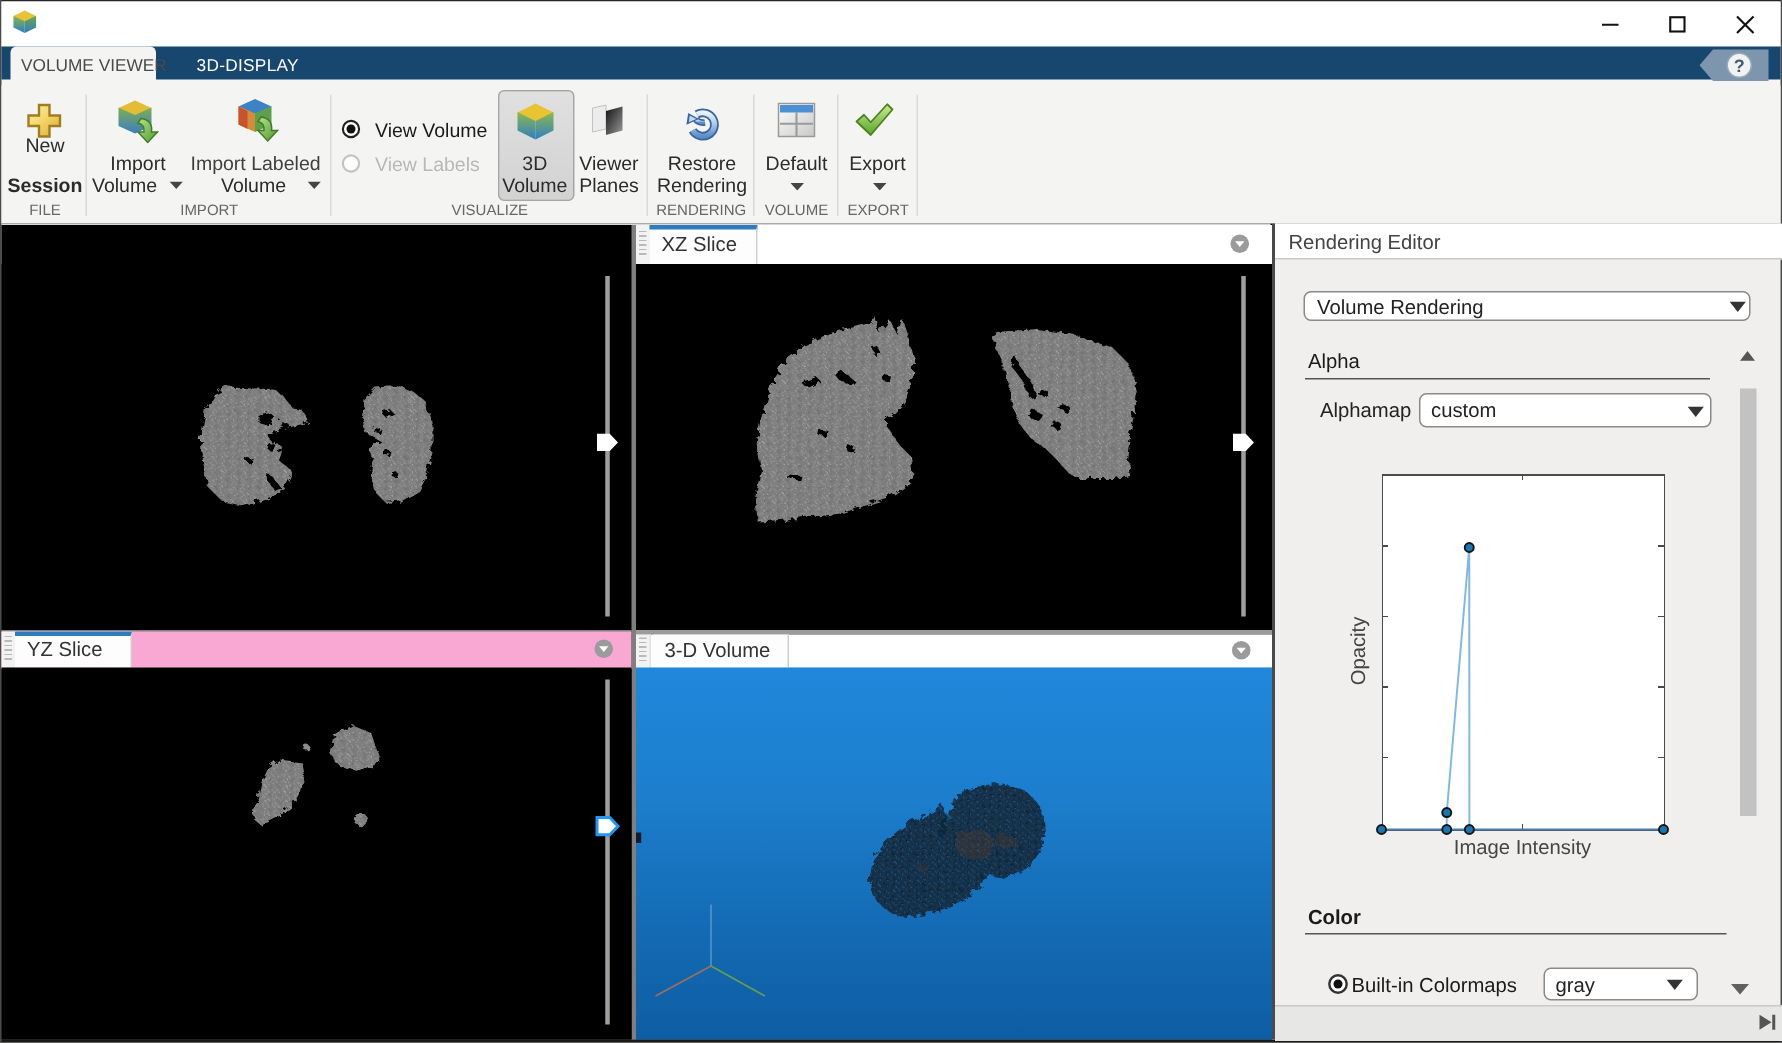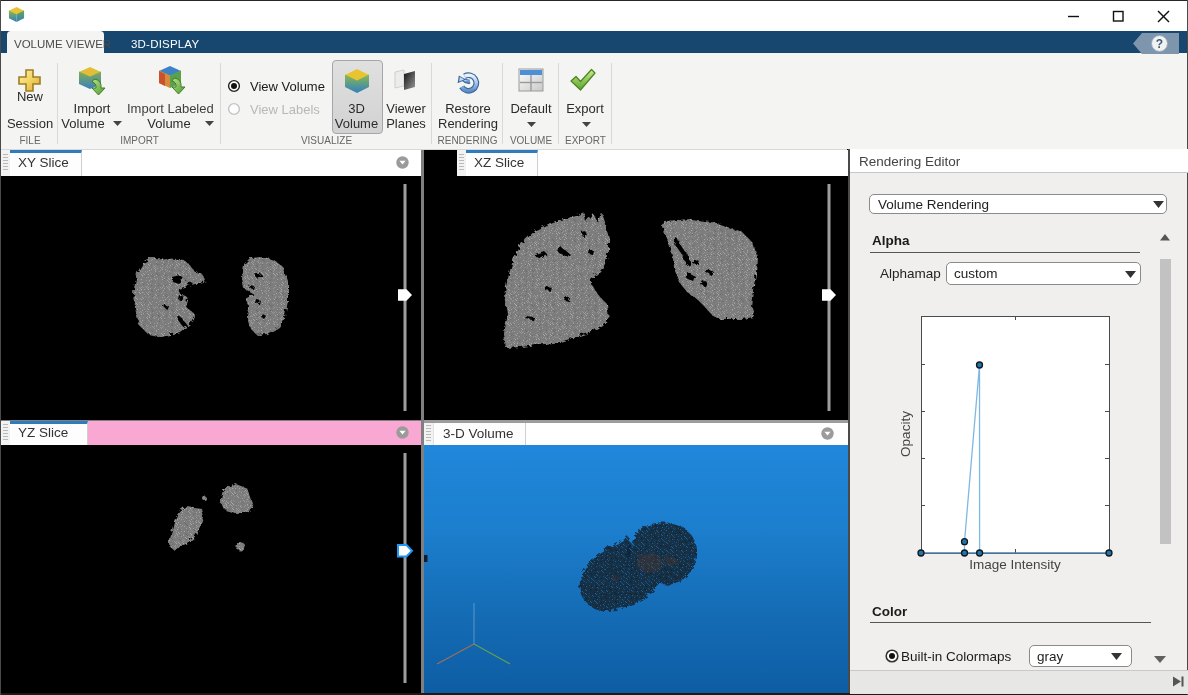--- a/index.html
+++ b/index.html
@@ -65,21 +65,21 @@
     <defs>
         <linearGradient id="gold" x1="0" y1="0" x2="1" y2="1">
       <stop offset="0" stop-color="#fdf2ae"></stop>
           <stop offset="0.5" stop-color="#f3d464"></stop>
           <stop offset="1" stop-color="#dca834"></stop>
     </linearGradient>
       </defs>
     <path d="M9 2 h7 v7 h7 v7 h-7 v7 h-7 v-7 h-7 v-7 h7 z" fill="url(#gold)" stroke="#a07d20" stroke-width="1.6"></path>
   </svg>
   <div class="txt" style="left:0px;top:32px;width:58px;text-align:center;font-size:13px;color:#2b2b2b;">New</div>
-  <div class="txt" style="left:0px;top:59px;width:58px;text-align:center;font-size:13px;color:#2b2b2b;">Session</div>
+  <div class="txt" style="left:0px;top:59px;width:58px;text-align:center;font-size:13px;color:#2b2b2b;font-weight:bold;">Session</div>
 
   <svg class="abs" style="left:76px;top:9px;" width="32" height="30" viewBox="0 0 32 30">
     <defs>
       <linearGradient id="cubeF" x1="0" y1="0" x2="0" y2="1">
         <stop offset="0" stop-color="#7fae52"></stop>
           <stop offset="1" stop-color="#3a7fc1"></stop>
       </linearGradient>
       <linearGradient id="garr" x1="0" y1="0" x2="1" y2="1">
         <stop offset="0" stop-color="#b9e08a"></stop>
           <stop offset="1" stop-color="#4d9b2e"></stop>
@@ -201,30 +201,20 @@
   <div class="txt" style="left:220px;top:78px;width:211px;text-align:center;font-size:10px;color:#666;">VISUALIZE</div>
   <div class="txt" style="left:431px;top:78px;width:71px;text-align:center;font-size:10px;color:#666;">RENDERING</div>
   <div class="txt" style="left:502px;top:78px;width:56px;text-align:center;font-size:10px;color:#666;">VOLUME</div>
   <div class="txt" style="left:558px;top:78px;width:53px;text-align:center;font-size:10px;color:#666;">EXPORT</div>
 </div>
 
 <div class="abs" id="main" style="left:1px;top:149px;width:1186px;height:544px;background:#000;">
 
   <div class="abs" style="left:0;top:0;width:846px;height:1px;background:#d8d8d8;"></div>
 
-  <div class="abs" style="left:0;top:1px;width:420px;height:26px;background:#fff;border-bottom:1px solid #d6d6d6;">
-    <div class="abs" style="left:0;top:0;width:9px;height:26px;background:#f2f2f2;border-right:1px solid #e0e0e0;"></div>
-    <div class="abs" style="left:2px;top:4px;width:5px;height:17px;background:repeating-linear-gradient(#b9b9b9 0 1px,transparent 1px 3px);"></div>
-    <div class="abs" style="left:9px;top:0;width:72px;height:26px;background:#fdfdfd;border-top:3px solid #2e7bbe;border-right:1px solid #cfcfcf;box-sizing:border-box;"></div>
-    <div class="txt" style="left:17px;top:5px;font-size:13.5px;color:#333;">XY Slice</div>
-    <svg class="abs" style="left:395px;top:6px;" width="13" height="13" viewBox="0 0 13 13">
-      <circle cx="6.5" cy="6.5" r="6.2" fill="#9b9b9b"></circle>
-        <polygon points="3.4,4.8 9.6,4.8 6.5,8.6" fill="#fff"></polygon>
-    </svg>
-  </div>
 
   <div class="abs" style="left:0;top:27px;width:420px;height:244px;background:#000;"></div>
   <svg class="abs" style="left:0;top:27px;" width="420" height="244" viewBox="0 0 420 244">
     <defs>
       <pattern id="spk" width="7" height="5" patternUnits="userSpaceOnUse">
         <rect width="7" height="5" fill="#7d7d7d"></rect>
         <rect x="1" y="1" width="1" height="1" fill="#a2a2a2"></rect>
         <rect x="4" y="0" width="1" height="1" fill="#969696"></rect>
         <rect x="6" y="2" width="1" height="1" fill="#a8a8a8"></rect>
         <rect x="2" y="3" width="1" height="1" fill="#6a6a6a"></rect>
@@ -252,21 +242,21 @@
         <path d="M254 122 l4 1 -1 4 -4 -1 z"></path>
         <path d="M260 136 l3 2 -2 3 -3 -2 z"></path>
         <path d="M248 108 l4 1 -1 3 -4 -1 z"></path>
       </g>
     </g>
 
     <rect x="402.5" y="8" width="3" height="227" fill="#9e9e9e"></rect>
     <polygon points="397,113.2 405.5,113.2 411,119 405.5,124.7 397,124.7" fill="#fff"></polygon>
   </svg>
 
-  <div class="abs" style="left:423px;top:1px;width:424px;height:26px;background:#fff;border-bottom:4px solid #3b82f6;margin-left:33px;">
+  <div class="abs" style="left:423px;top:1px;width:424px;height:26px;background:#fff;border-bottom:4px solid #3b82f6;">
     <div class="abs" style="left:0;top:0;width:9px;height:26px;background:#f2f2f2;border-right:1px solid #e0e0e0;"></div>
     <div class="abs" style="left:2px;top:4px;width:5px;height:17px;background:repeating-linear-gradient(#b9b9b9 0 1px,transparent 1px 3px);"></div>
     <div class="abs" style="left:9px;top:0;width:72px;height:26px;background:#fdfdfd;border-top:3px solid #2e7bbe;border-right:1px solid #cfcfcf;box-sizing:border-box;"></div>
     <div class="txt" style="left:17px;top:5px;font-size:13.5px;color:#333;">XZ Slice</div>
     <svg class="abs" style="left:396px;top:6px;" width="13" height="13" viewBox="0 0 13 13">
       <circle cx="6.5" cy="6.5" r="6.2" fill="#9b9b9b"></circle>
         <polygon points="3.4,4.8 9.6,4.8 6.5,8.6" fill="#fff"></polygon>
     </svg>
   </div>
 
@@ -366,21 +356,21 @@
 
     <div class="abs" style="left:0;top:0;width:337.5px;height:23px;background:#fff;border-bottom:1px solid #c8c8c8;"></div>
     <div class="txt" style="left:9px;top:5px;font-size:13.5px;color:#444;">Rendering Editor</div>
 
     <div class="abs" style="left:19px;top:45px;width:298px;height:20px;background:#fff;border:1px solid #8a8a8a;border-radius:5px;box-sizing:border-box;"></div>
     <div class="txt" style="left:28px;top:48px;font-size:13.5px;color:#222;">Volume Rendering</div>
     <svg class="abs" style="left:303px;top:52px;" width="11" height="7" viewBox="0 0 11 7">
         <polygon points="0,0 11,0 5.5,7" fill="#333"></polygon>
       </svg>
 
-    <div class="txt" style="left:22px;top:84px;font-size:13.5px;font-weight:bold;color:#1a1a1a;">Alpha</div>
+    <div class="txt" style="left:22px;top:84px;font-size:13.5px;font-weight:normal;color:#1a1a1a;">Alpha</div>
     <div class="abs" style="left:20px;top:103px;width:270px;height:1px;background:#555;"></div>
 
     <div class="txt" style="left:30px;top:117px;font-size:13.5px;color:#222;">Alphamap</div>
     <div class="abs" style="left:96px;top:113px;width:195px;height:23px;background:#fff;border:1px solid #8a8a8a;border-radius:5px;box-sizing:border-box;"></div>
     <div class="txt" style="left:104px;top:117px;font-size:13.5px;color:#222;">custom</div>
     <svg class="abs" style="left:275px;top:122px;" width="11" height="7" viewBox="0 0 11 7">
         <polygon points="0,0 11,0 5.5,7" fill="#333"></polygon>
       </svg>
 
     <svg class="abs" style="left:38px;top:160px;" width="245" height="270" viewBox="0 0 245 270">

